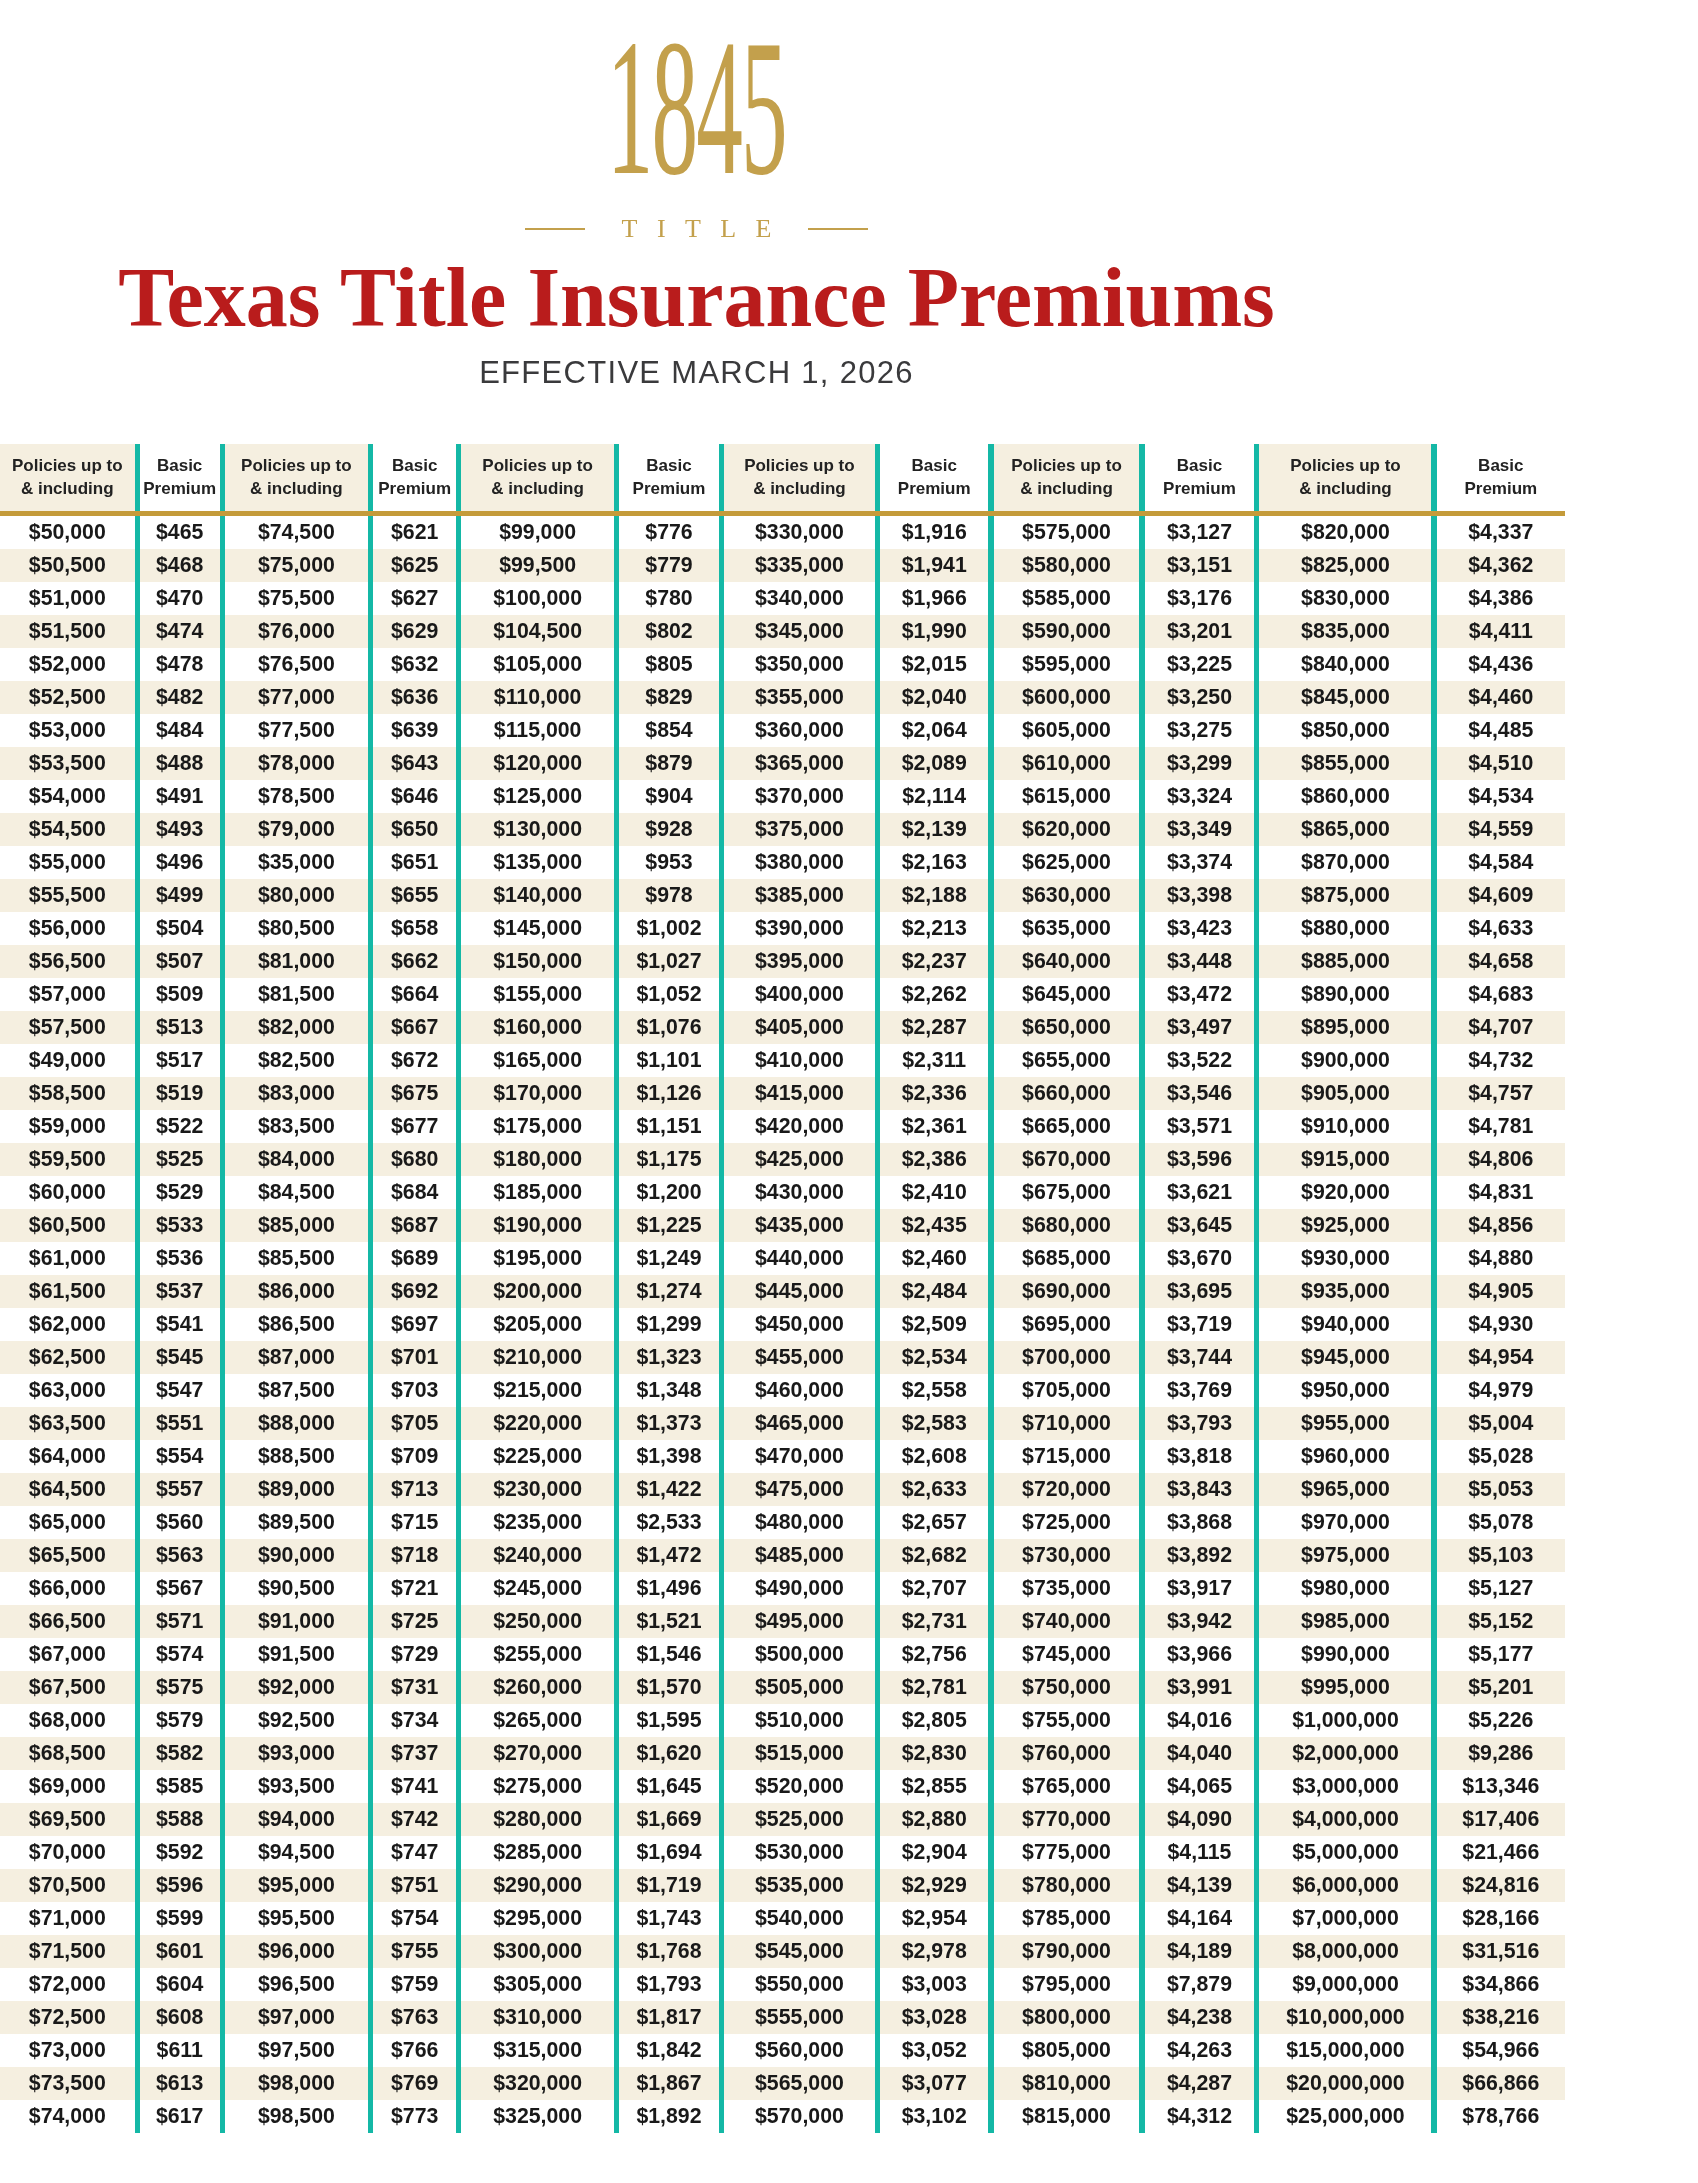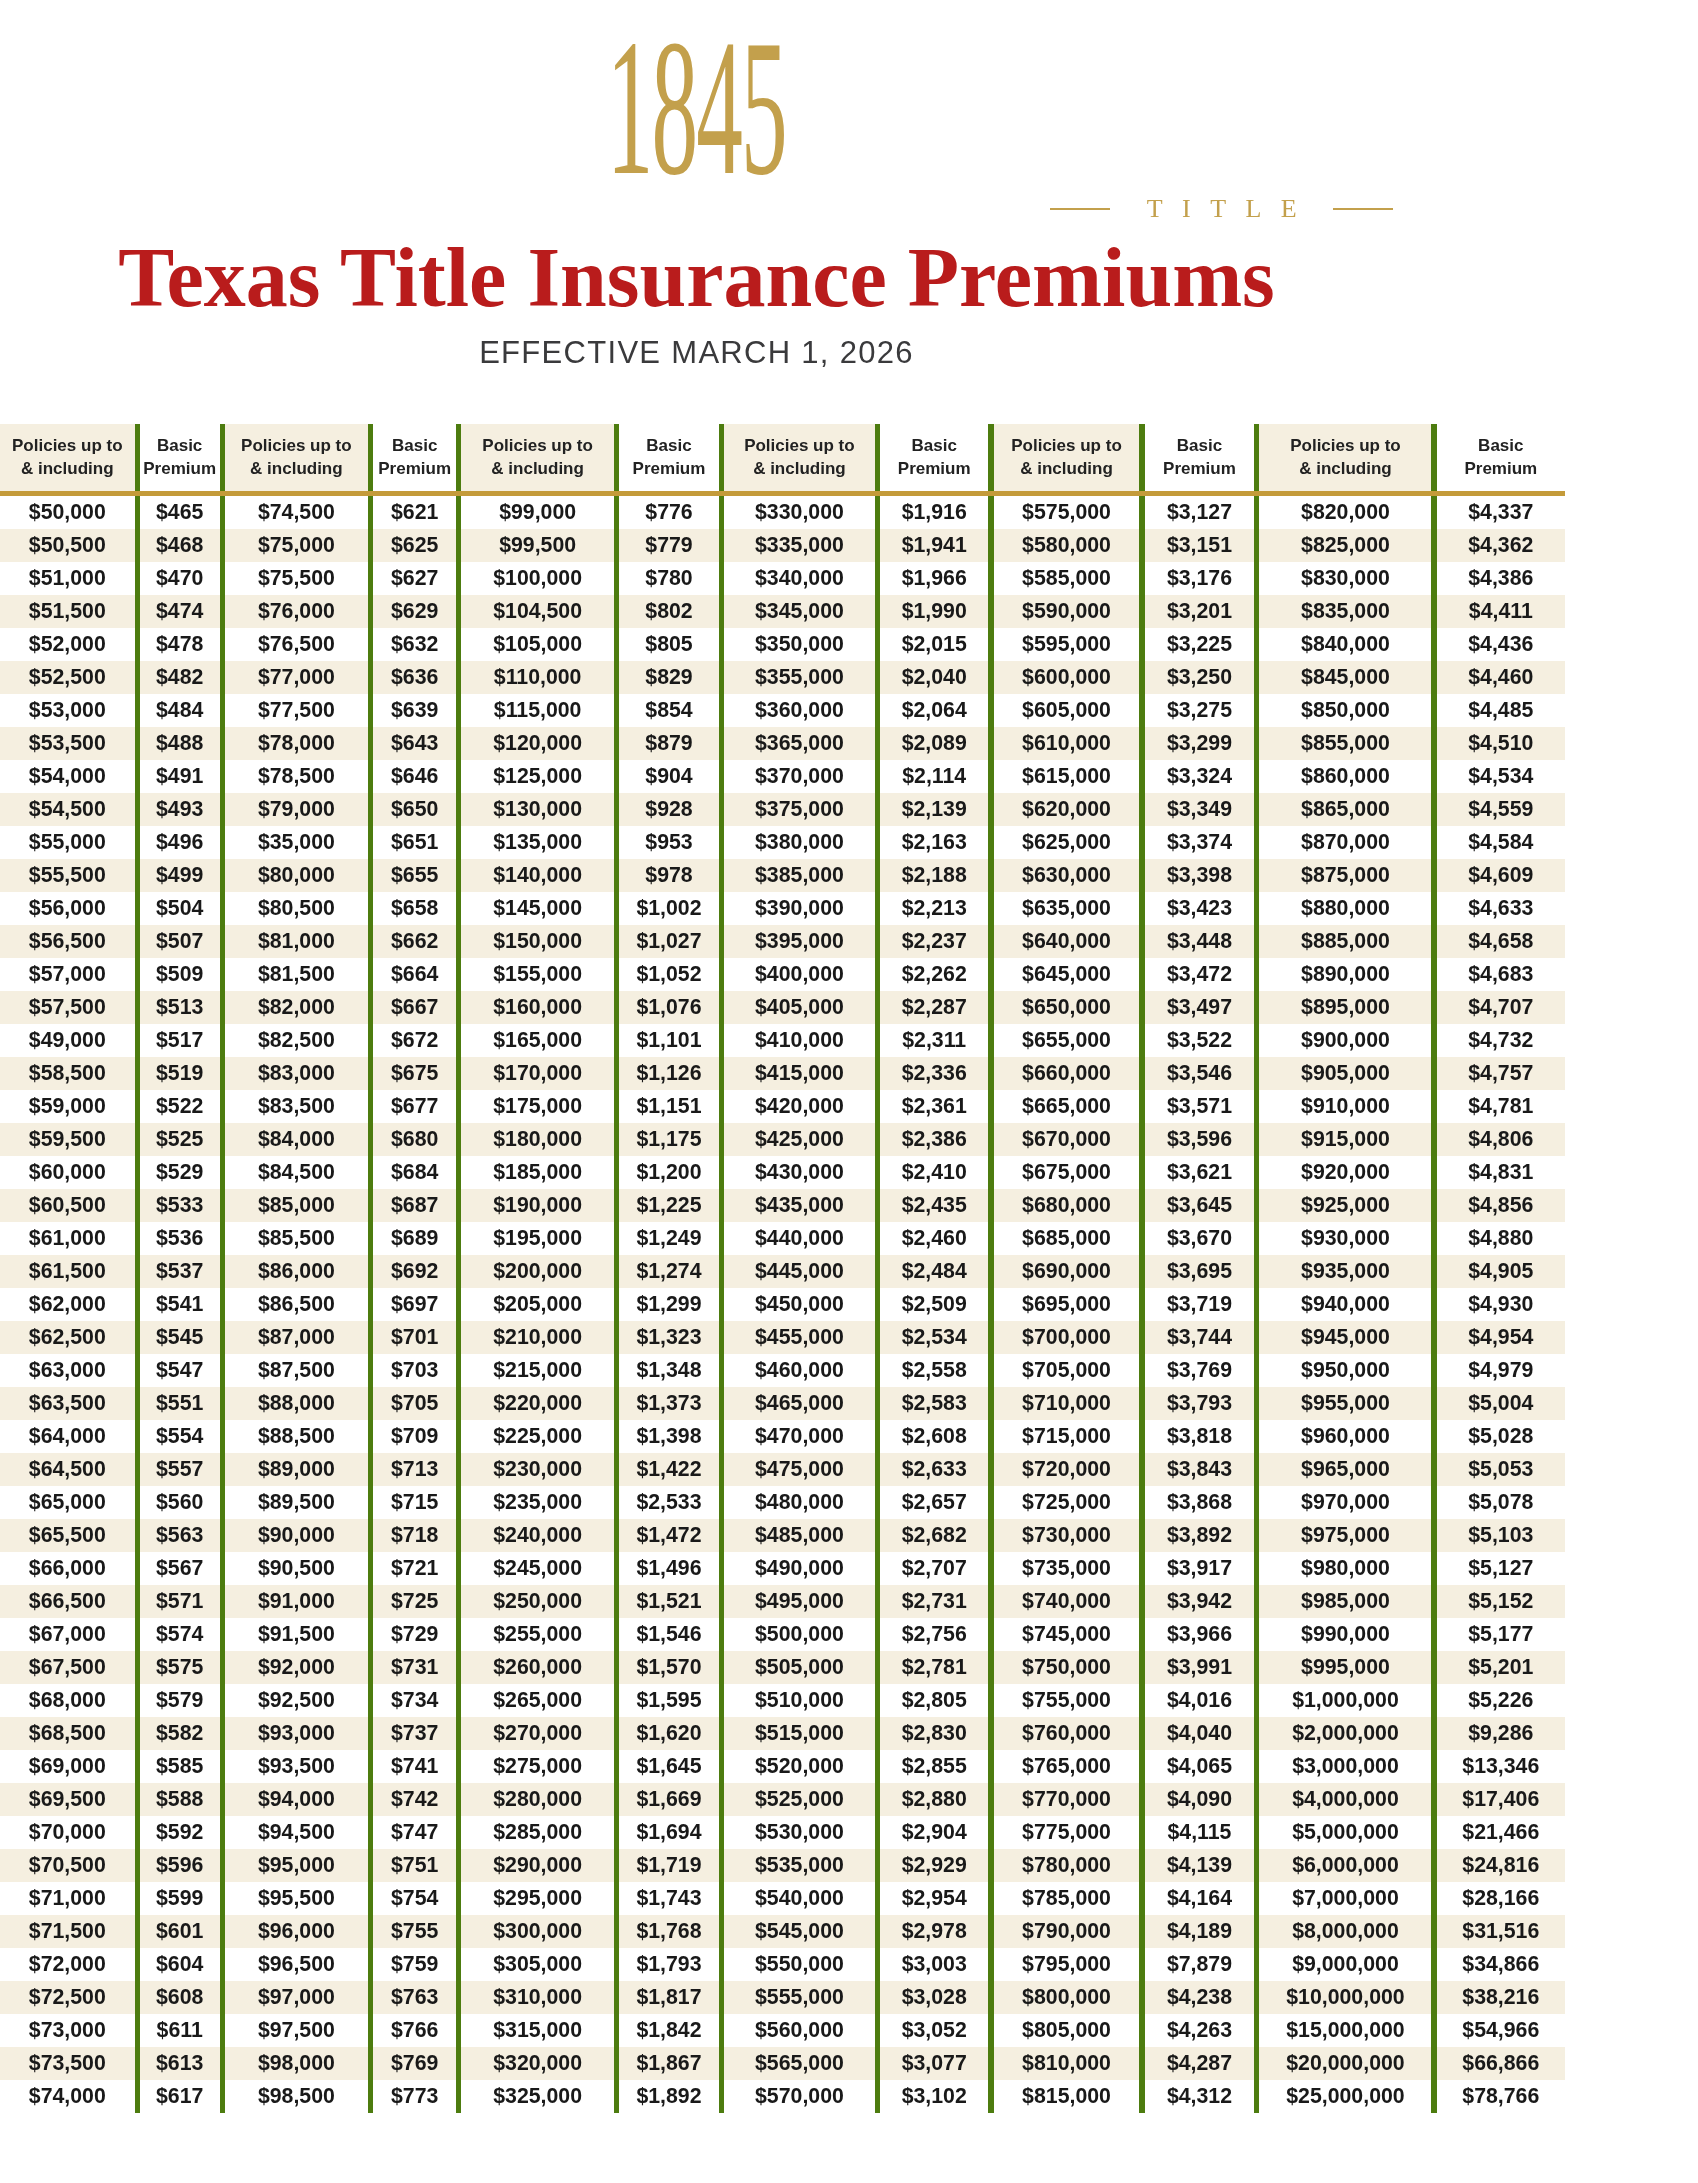--- a/index.html
+++ b/index.html
@@ -19,22 +19,22 @@
   .logo-year {
     font-family: "Liberation Serif", serif;
     font-weight: 400;
     font-size: 194px;
     line-height: 0.85;
     letter-spacing: -3.9px;
     color: #c3a04c;
     white-space: nowrap;
   }
   .logo-title-row {
-    margin-top: 3px;
-    display: flex; align-items: center; justify-content: flex-end; gap: 17px;
+    margin-top: 23px;
+    display: flex; align-items: center; justify-content: center; gap: 17px;
   }
   .logo-dash { width: 60px; height: 1.9px; background: #c3a04c; }
   .logo-word {
     font-family: "Liberation Serif", serif;
     font-size: 26px;
     letter-spacing: 19.4px;
     text-indent: 19.4px;
     color: #c3a04c;
     font-weight: 400;
   }
@@ -60,21 +60,21 @@
 
   
   .rate-table {
     width: 1565px;
     margin: 53px auto 0 auto;
     display: grid;
     grid-template-columns: 216fr 128fr 230fr 133fr 245fr 160fr 242fr 174fr 234fr 176fr 276fr 206fr;
     grid-template-rows: 67px 4.5px;
     grid-auto-rows: 33px;
     column-gap: 5.2px;
-    background: #4d7c0f;
+    background: #14b8a6;
   }
   .hcell {
     display: flex; align-items: center; justify-content: center;
     text-align: center;
     font-weight: 700;
     font-size: 17px;
     line-height: 1.35;
     color: #222222;
     white-space: pre-line;
   }

